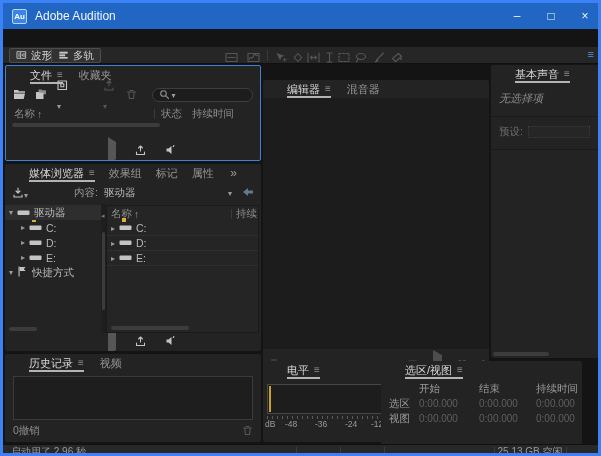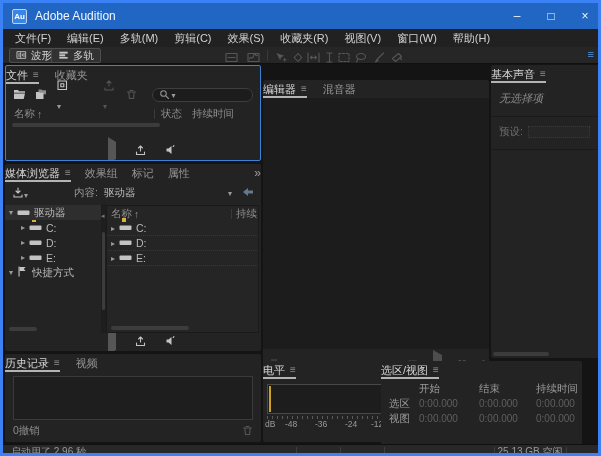--- a/index.html
+++ b/index.html
@@ -16,21 +16,21 @@
   .menuitem{color:#d2d2d2;font-size:11px;padding:0 8px;line-height:18px;}
   
   .toolbar{position:absolute;left:0;top:44px;width:599px;height:17px;background:#262626;border-bottom:1px solid #101010;}
   .modebtn{position:absolute;top:1px;height:15px;background:#323232;border:1px solid #4d4d4d;border-radius:2px;display:flex;align-items:center;gap:4px;padding:0 6px;color:#d0d0d0;font-size:10.5px;}
   .toolico{position:absolute;top:2px;color:#565656;}
   .tbsep{position:absolute;top:3px;width:1px;height:11px;background:#3a3a3a;}
   .wslabel{position:absolute;right:26px;top:18px;color:#4f9ae8;font-size:10.5px;}
   .wsmenu{position:absolute;right:8px;top:1px;color:#4f9ae8;font-size:11px;}
   
   .panel{position:absolute;background:#232323;border-radius:2px;overflow:hidden;display:flex;flex-direction:column;}
-  .tabbar{height:18px;flex:none;display:flex;align-items:center;padding:0 0;gap:16px;font-size:11px;color:#969696;}
+  .tabbar{height:18px;flex:none;display:flex;align-items:center;padding:0 24px;gap:16px;font-size:11px;color:#969696;}
   .tab{display:flex;align-items:center;gap:5px;height:18px;line-height:16px;white-space:nowrap;}
   .tab.active{color:#d6d6d6;box-shadow:inset 0 -2px 0 #b4b4b4;}
   .pmenu{color:#8d8d8d;font-size:10px;}
   .ovf{margin-left:auto;color:#9a9a9a;font-size:12px;}
   svg.s *{stroke:currentColor;fill:none;stroke-width:1.1;stroke-linecap:round;stroke-linejoin:round;}
   svg.f *{fill:currentColor;stroke:none;}
   .caret{font-size:8px;color:#9a9a9a;}
   .dim{color:#565656;}
   .bright{color:#c4c4c4;}
   
@@ -99,31 +99,20 @@
   <div class="titlebar">
     <div class="aulogo">Au</div>
     <div class="wtitle">Adobe Audition</div>
     <div class="wcontrols">
       <div class="wbtn">–</div>
       <div class="wbtn">□</div>
       <div class="wbtn">×</div>
     </div>
   </div>
 
-  <div class="menubar">
-    <span class="menuitem">文件(F)</span>
-    <span class="menuitem">编辑(E)</span>
-    <span class="menuitem">多轨(M)</span>
-    <span class="menuitem">剪辑(C)</span>
-    <span class="menuitem">效果(S)</span>
-    <span class="menuitem">收藏夹(R)</span>
-    <span class="menuitem">视图(V)</span>
-    <span class="menuitem">窗口(W)</span>
-    <span class="menuitem">帮助(H)</span>
-  </div>
 
   <div class="toolbar">
     <div class="modebtn" style="left:6px;">
       <span class="bright"><svg class="s" width="11" height="10" viewBox="0 0 12 12">
             <rect x="1" y="2" width="10" height="8"></rect>
             <path d="M3 4v4M5 3v6M7 5v2M9 4v4"></path>
           </svg></span>
       <span>波形</span>
     </div>
     <div class="modebtn" style="left:48px;">

